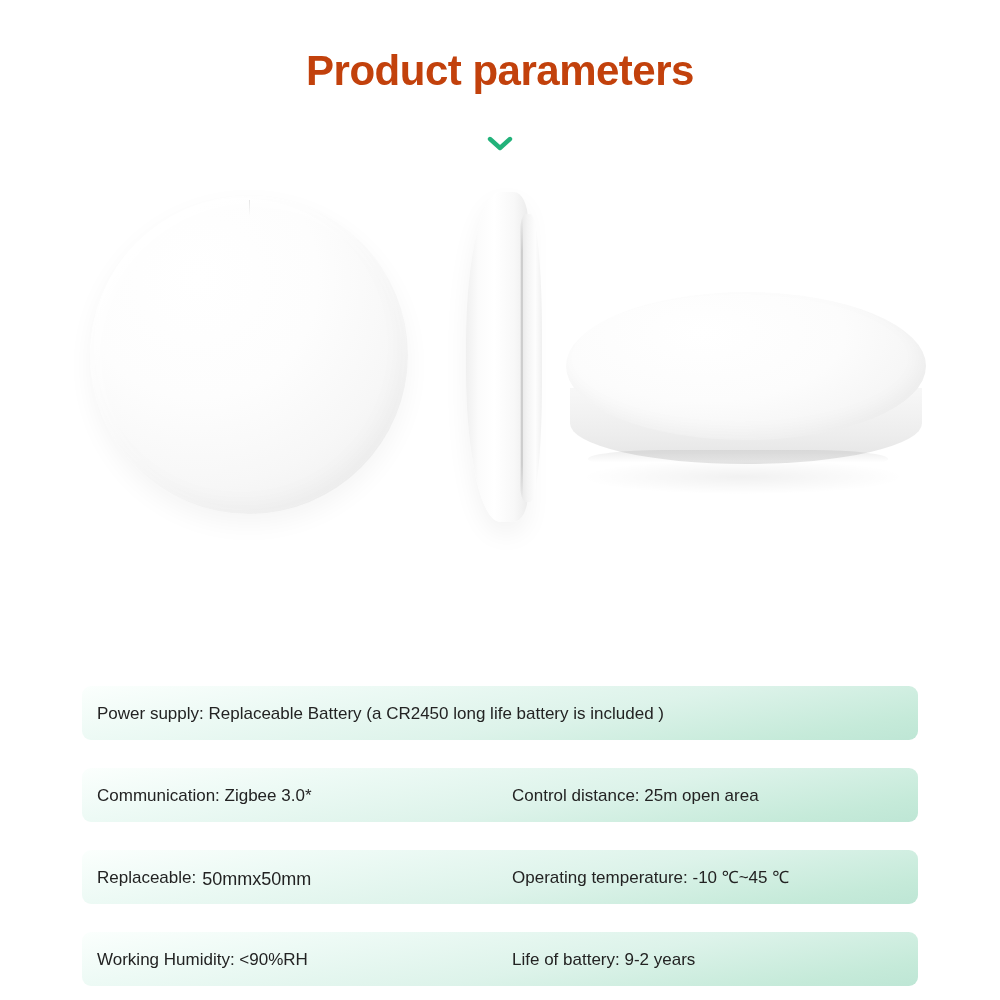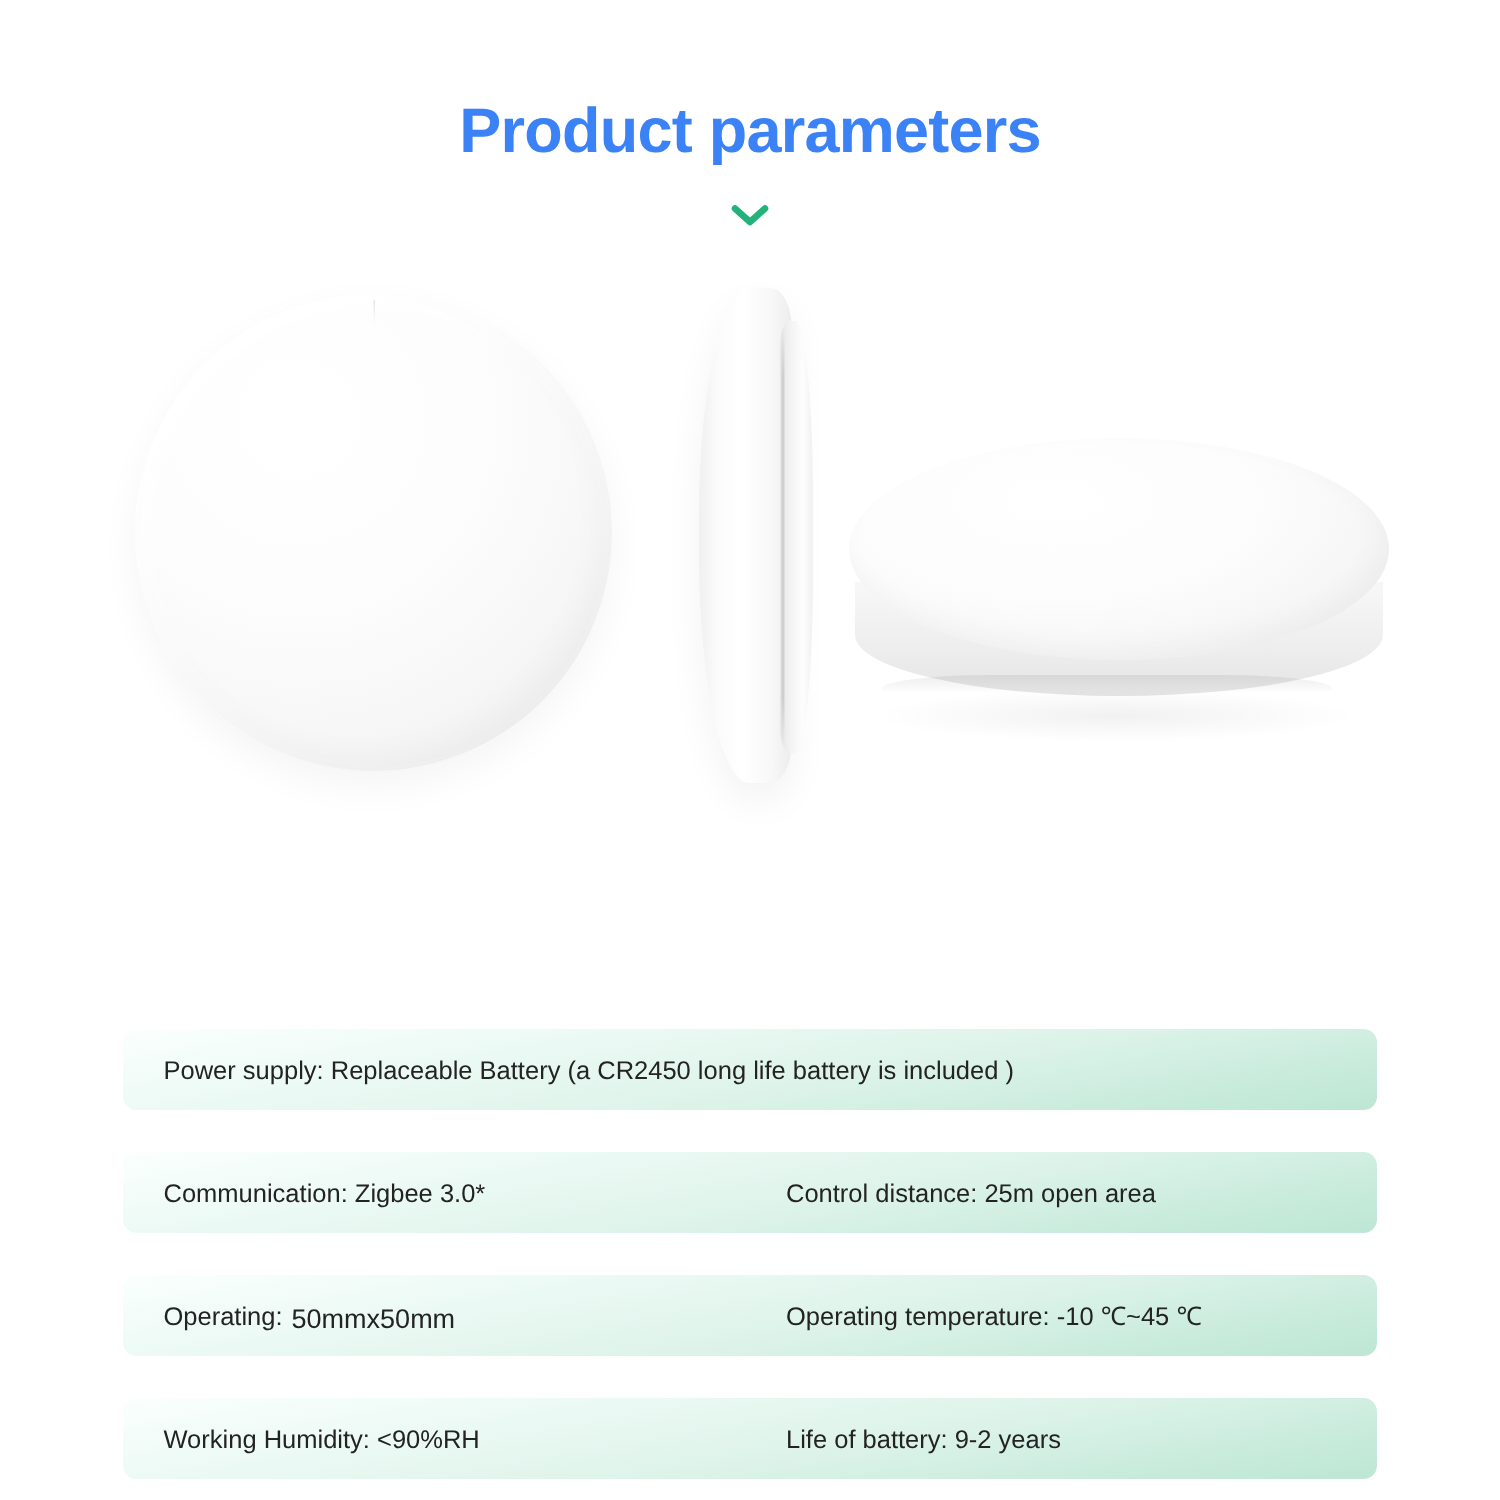--- a/index.html
+++ b/index.html
@@ -12,28 +12,28 @@
     height: 1000px;
     position: relative;
     overflow: hidden;
     font-family: "Liberation Sans", sans-serif;
     color: #1a1a1a;
   }
 
   
   .page-title {
     position: absolute;
-    top: 64px;
+    top: 48px;
     left: 0;
     width: 1000px;
     text-align: center;
     font-size: 42px;
     font-weight: bold;
     letter-spacing: -0.5px;
-    color: #3b82f6;
+    color: #c2410c;
     line-height: 1.1;
   }
 
   .chevron-wrap {
     position: absolute;
     top: 136px;
     left: 0;
     width: 1000px;
     display: flex;
     justify-content: center;
@@ -180,21 +180,20 @@
     background: linear-gradient(170deg, #fbfffd 0%, #edfaf5 26%, #ddf3ea 58%, #c5ead9 88%, #bee6d5 100%);
     display: flex;
     align-items: center;
   }
   .spec-cell {
     position: absolute;
     font-size: 17px;
     color: #232323;
     white-space: nowrap;
     line-height: 1;
-    margin-left: 12px;
   }
   .spec-cell.col-1 { left: 15px; }
   .spec-cell.col-2 { left: 430px; }
 
   .dim-value {
     font-size: 18px;
     position: relative;
     top: 2px;
     margin-left: 6px;
   }
@@ -238,21 +237,21 @@
     <span class="spec-cell col-1">Power supply: Replaceable Battery (a CR2450 long life battery is included )</span>
   </div>
 
   <div class="spec-row">
     <span class="spec-cell col-1">Communication: Zigbee 3.0*</span>
     <span class="spec-cell col-2">Control distance: 25m open area</span>
   </div>
 
   <div class="spec-row">
     <span class="spec-cell col-1">
-      <span>Operating:</span><span class="dim-value">50mmx50mm</span>
+      <span>Replaceable:</span><span class="dim-value">50mmx50mm</span>
     </span>
     <span class="spec-cell col-2">Operating temperature: -10 ℃~45 ℃</span>
   </div>
 
   <div class="spec-row">
     <span class="spec-cell col-1">Working Humidity: &lt;90%RH</span>
     <span class="spec-cell col-2">Life of battery: 9-2 years</span>
   </div>
 
 </div>

